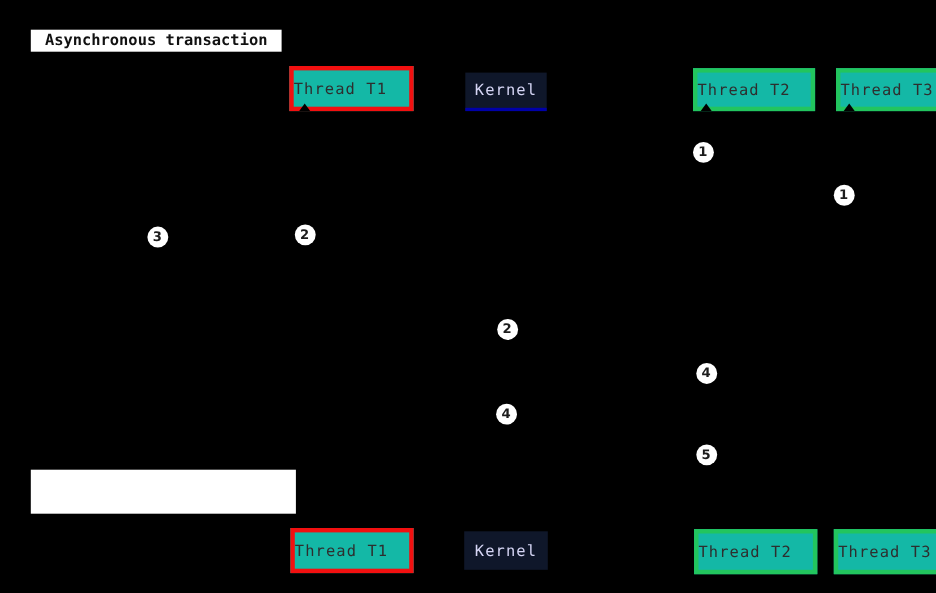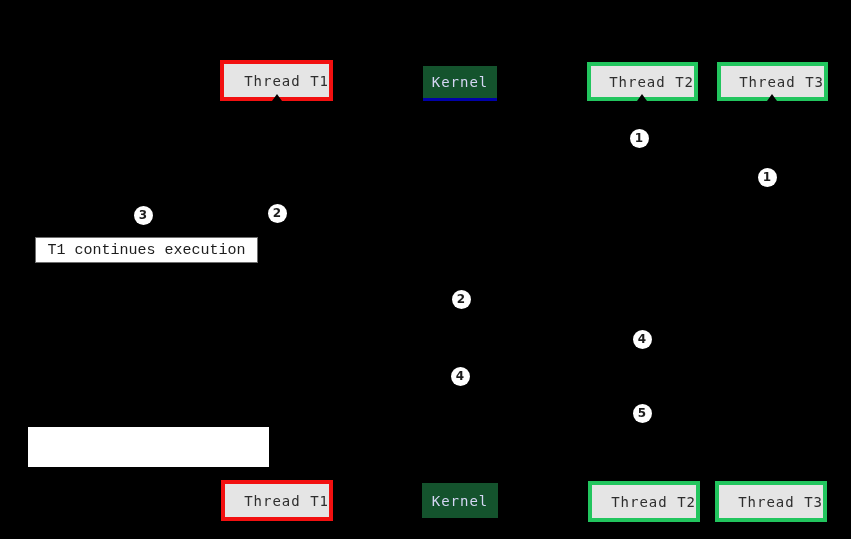--- a/index.html
+++ b/index.html
@@ -11,30 +11,31 @@
     font-family:"DejaVu Sans Mono", monospace;
   }
   .title-box{
     position:absolute;left:28px;top:27px;width:228px;height:20px;
     background:#fff;color:#111;
     font-weight:bold;font-size:14px;line-height:20px;text-align:center;
     white-space:nowrap;
   }
   .actor{
     position:absolute;
-    background:#e5e5e5;
-    display:flex;align-items:center;justify-content:flex-end;
+    background:#14b8a6;
+    display:flex;align-items:center;justify-content:flex-start;
     color:#2e2e2e;font-size:14px;letter-spacing:1px;white-space:nowrap;
     box-sizing:border-box;
+    margin-left:43px;
   }
   .actor.red{border:4px solid #f21010;}
   .actor.blue{border:4px solid #22c55e;}
   .kernel{
     position:absolute;
-    background:#14532d;
+    background:#0f172a;
     display:flex;align-items:center;justify-content:center;
     color:#d6d6f5;font-size:14px;letter-spacing:1px;white-space:nowrap;
     box-sizing:border-box;
   }
   .kernel.top{border-bottom:3px solid #0000a8;}
   .note{
     position:absolute;background:#fff;box-sizing:border-box;
     display:flex;align-items:center;justify-content:center;
     font-family:"Liberation Mono", monospace;
     color:#1d1d1d;font-size:15px;white-space:nowrap;
@@ -56,20 +57,21 @@
     position:absolute;width:0;height:0;
     border-left:5px solid transparent;border-right:5px solid transparent;
     border-top:7px solid #000;
   }
 </style>
 </head>
 <body>
 
 <div class="canvas">
 
+  <div class="title-box">Asynchronous transaction</div>
 
   <div class="actor red" style="left:220px;top:60px;width:113px;height:41px;">
     <span>Thread T1</span>
   </div>
   <div class="kernel top" style="left:423px;top:66px;width:74px;height:35px;">
     <span>Kernel</span>
   </div>
   <div class="actor blue" style="left:587px;top:62px;width:111px;height:39px;">
     <span>Thread T2</span>
   </div>
@@ -83,23 +85,20 @@
 
   <div class="marker" style="left:629.5px;top:128.5px;">1</div>
   <div class="marker" style="left:757.5px;top:167.5px;">1</div>
   <div class="marker" style="left:267.5px;top:203.5px;">2</div>
   <div class="marker" style="left:133.5px;top:205.5px;">3</div>
   <div class="marker" style="left:451.5px;top:289.5px;">2</div>
   <div class="marker" style="left:632.5px;top:329.5px;">4</div>
   <div class="marker" style="left:450.5px;top:366.5px;">4</div>
   <div class="marker" style="left:632.5px;top:403.5px;">5</div>
 
-  <div class="note bordered" style="left:35px;top:237px;width:223px;height:26px;">
-    <span>T1 continues execution</span>
-  </div>
   <div class="note" style="left:28px;top:427px;width:241px;height:40px;">
     <span></span>
   </div>
 
   <div class="notch-down" style="left:272px;top:479px;"></div>
   <div class="notch-down" style="left:639px;top:480px;"></div>
   <div class="notch-down" style="left:766px;top:480px;"></div>
 
   <div class="actor red" style="left:221px;top:480px;width:112px;height:41px;">
     <span>Thread T1</span>

